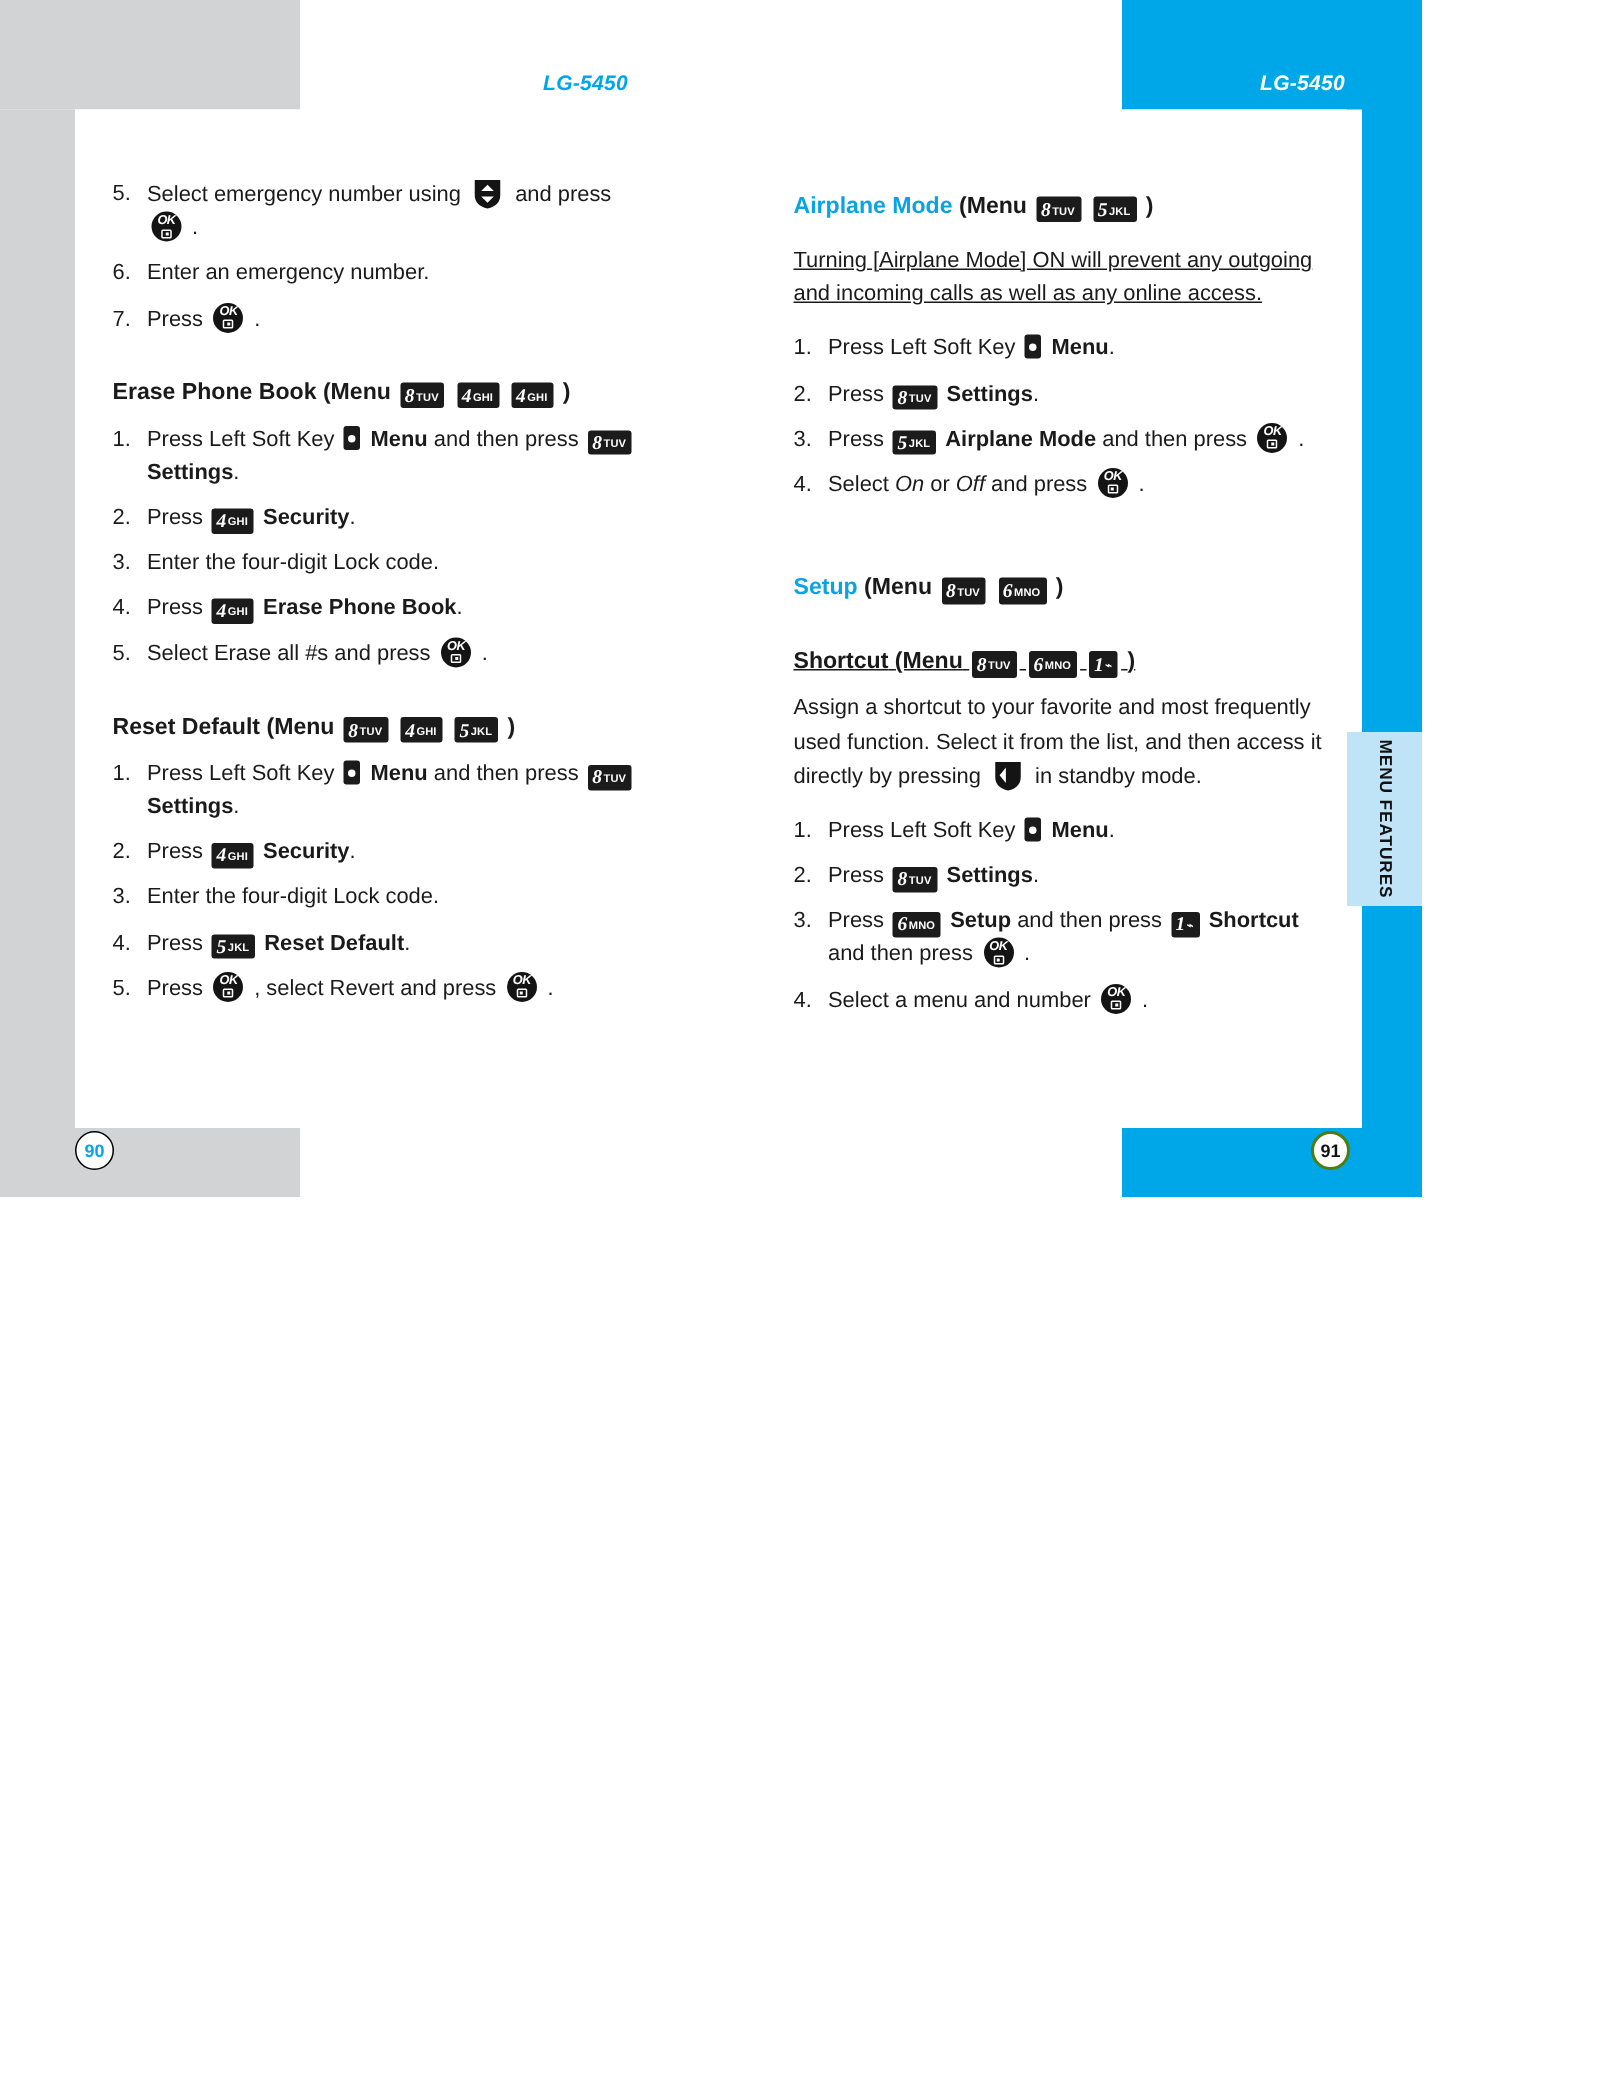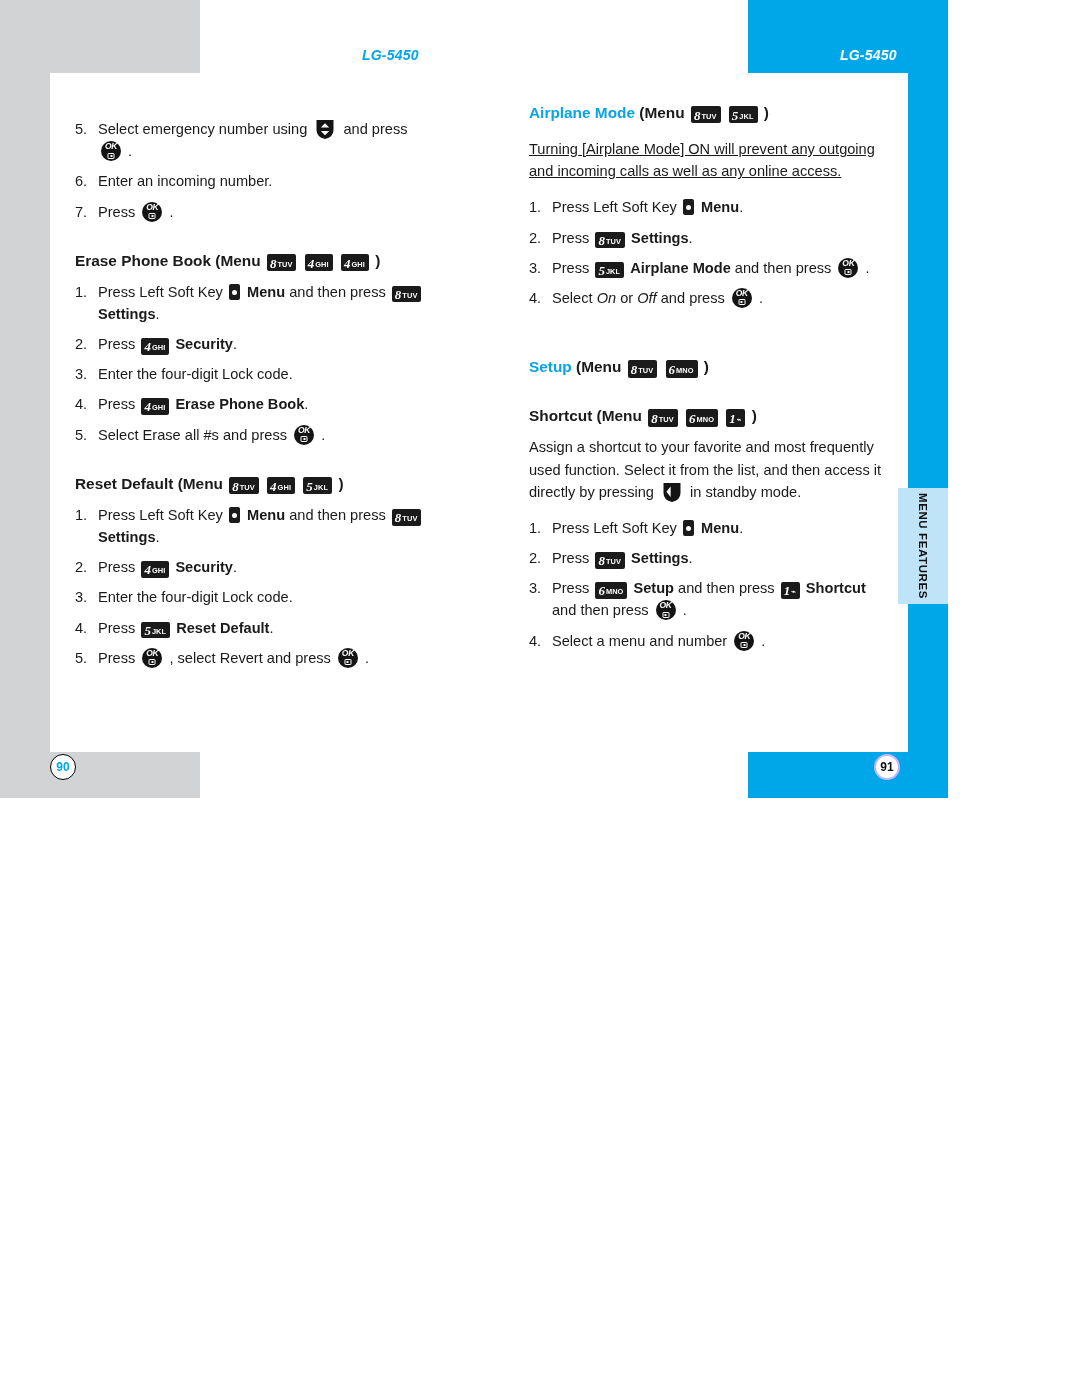--- a/index.html
+++ b/index.html
@@ -62,21 +62,21 @@
 
   
   .folio {
     position: absolute;
     width: 26px; height: 26px; border-radius: 50%;
     display: flex; align-items: center; justify-content: center;
     font-size: 12px; font-weight: bold;
   }
   .folio.left  { left: 50px;  top: 754px; border: 1px solid #000000;
                  background: #ffffff; color: #00a7e8; }
-  .folio.right { left: 874px; top: 754px; border: 2px solid #c4b5fd;
+  .folio.right { left: 874px; top: 754px; border: 2px solid #4d7c0f;
                  background: #ffffff; color: #111111; }
 
   
   .thumb-tab {
     position: absolute; left: 898px; top: 488px;
     width: 50px; height: 116px;
     background: #bfe3f7;
     display: flex; align-items: center; justify-content: center;
   }
   .thumb-tab span {
@@ -89,21 +89,21 @@
   }
 
   
   .col {
     position: absolute;
     font-size: 14.6px;
     line-height: 1.52;
     color: #1a1a1a;
   }
   .col.left  { left: 75px;  top: 118px; width: 430px; }
-  .col.right { left: 529px; top: 101px; width: 360px; }
+  .col.right { left: 529px; top: 126px; width: 360px; }
 
   
   .h-sec {
     font-size: 15.4px;
     font-weight: bold;
     color: #1a1a1a;
     margin: 26px 0 9px 0;
     line-height: 1.5;
   }
   .h-sec .plain { color: #1a1a1a; font-weight: bold; }
@@ -255,21 +255,21 @@
           </svg>
         </span>
         <span>and press</span>
         <span class="cont">
           <span class="okkey"><span class="ok-t">OK</span><span class="ok-b"></span></span>
           <span>.</span>
         </span>
       </li>
       <li>
         <span class="num">6.</span>
-        <span>Enter an incoming number.</span>
+        <span>Enter an emergency number.</span>
       </li>
       <li>
         <span class="num">7.</span>
         <span>Press</span>
         <span class="okkey"><span class="ok-t">OK</span><span class="ok-b"></span></span>
         <span>.</span>
       </li>
     </ol>
 
     <div class="h-sec">
@@ -445,21 +445,21 @@
       <span class="plain">(Menu</span>
       <span class="key">
         <span class="d">8</span><span class="l">TUV</span>
       </span>
       <span class="key">
         <span class="d">6</span><span class="l">MNO</span>
       </span>
       <span class="plain">)</span>
     </div>
 
-    <div class="h-sec" style="">
+    <div class="h-sec" style="text-decoration:underline;">
       <span>Shortcut</span>
       <span>(Menu</span>
       <span class="key">
         <span class="d">8</span><span class="l">TUV</span>
       </span>
       <span class="key">
         <span class="d">6</span><span class="l">MNO</span>
       </span>
       <span class="key">
         <span class="d">1</span><span class="l">⌁</span>

